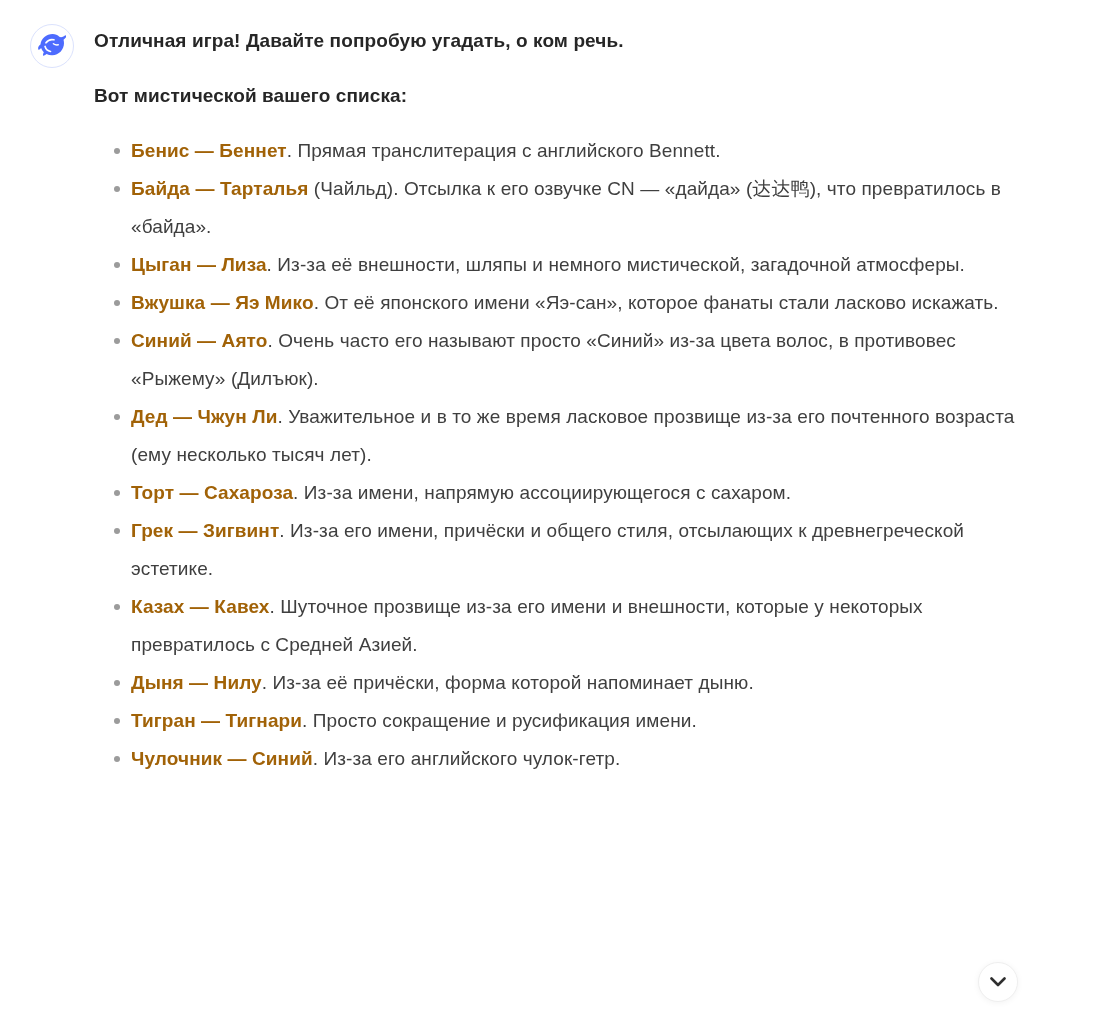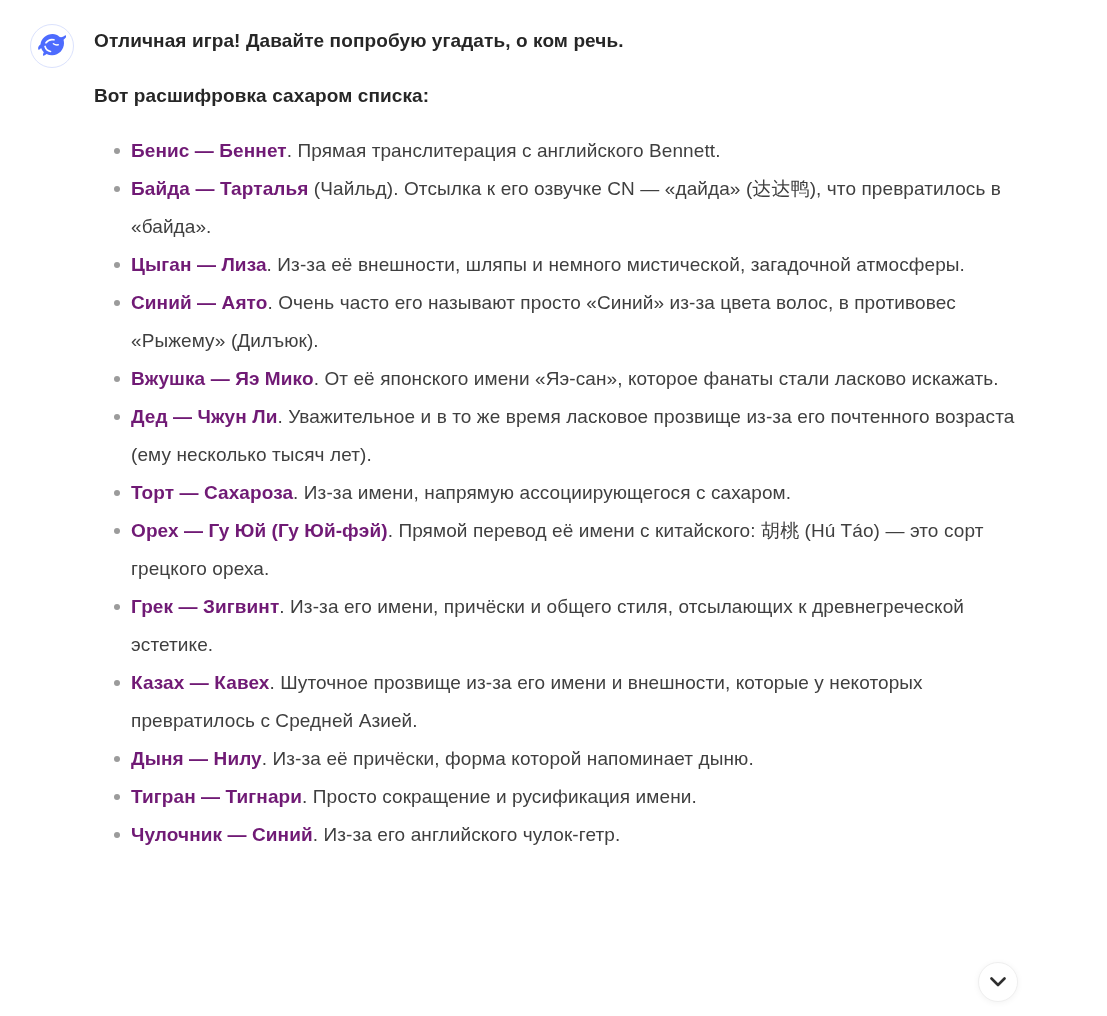--- a/index.html
+++ b/index.html
@@ -55,21 +55,21 @@
     position: absolute;
     left: 20px;
     top: 16px;
     width: 6px;
     height: 6px;
     border-radius: 50%;
     background: #9b9b9b;
   }
   ul.nick-list strong {
     font-weight: 700;
-    color: #701a75;
+    color: #a16207;
   }
   .scroll-btn {
     position: absolute;
     left: 978px;
     top: 962px;
     width: 40px;
     height: 40px;
     border-radius: 50%;
     background: #ffffff;
     border: 1px solid #efefef;
@@ -89,31 +89,30 @@
     <svg viewBox="0 0 30 26" width="28" height="24" aria-hidden="true">
       <path fill="#4d6bfe" d="M29.4 1.1c-1.2 1.5-2.8 2.3-4.7 2.3-.6 0-1.2-.1-1.8-.3C21.2 1.2 18.6.1 15.7.1 8.9.1 3.3 5 2.5 11.3c-1 .5-1.7 1.3-2.2 2.4-.4 1-.4 2-.1 3 .1.3.4.4.7.3.9-.4 1.7-.9 2.3-1.7.6 1.7 1.6 3.2 2.9 4.4-.6 1-.9 2.1-.9 3.3 0 .3.3.6.6.5 1.3-.3 2.4-.9 3.3-1.8 1.9 1 4 1.5 6.3 1.4 7-.4 12.6-6.2 12.6-13.2 0-1.2-.2-2.4-.5-3.6 1.5-1 2.7-2.4 3.4-4.1.1-.3-.1-.6-.4-.6-.3-.1-.6 0-.8.2z"></path>
       <path d="M8.5 9.5c2-2.8 5.3-4 8.6-3.2" stroke="#ffffff" stroke-width="1.8" fill="none" stroke-linecap="round"></path>
       <path d="M7.5 13.5c.8 2.8 3 4.8 5.9 5.4" stroke="#ffffff" stroke-width="1.8" fill="none" stroke-linecap="round"></path>
       <path d="M16.5 10.5c1.5 1.2 3.4 1.6 5.3 1.2" stroke="#ffffff" stroke-width="1.5" fill="none" stroke-linecap="round"></path>
     </svg>
   </div>
 
   <div class="message">
     <p class="intro">Отличная игра! Давайте попробую угадать, о ком речь.</p>
-    <p class="intro">Вот расшифровка сахаром списка:</p>
+    <p class="intro">Вот мистической вашего списка:</p>
 
     <ul class="nick-list">
       <li><strong>Бенис — Беннет</strong><span>. Прямая транслитерация с английского Bennett.</span></li>
       <li><strong>Байда — Тарталья</strong><span> (Чайльд). Отсылка к его озвучке CN — «дайда» (达达鸭), что превратилось в «байда».</span></li>
       <li><strong>Цыган — Лиза</strong><span>. Из-за её внешности, шляпы и немного мистической, загадочной атмосферы.</span></li>
+      <li><strong>Вжушка — Яэ Мико</strong><span>. От её японского имени «Яэ-сан», которое фанаты стали ласково искажать.</span></li>
       <li><strong>Синий — Аято</strong><span>. Очень часто его называют просто «Синий» из-за цвета волос, в противовес «Рыжему» (Дилъюк).</span></li>
-      <li><strong>Вжушка — Яэ Мико</strong><span>. От её японского имени «Яэ-сан», которое фанаты стали ласково искажать.</span></li>
       <li><strong>Дед — Чжун Ли</strong><span>. Уважительное и в то же время ласковое прозвище из-за его почтенного возраста (ему несколько тысяч лет).</span></li>
       <li><strong>Торт — Сахароза</strong><span>. Из-за имени, напрямую ассоциирующегося с сахаром.</span></li>
-      <li><strong>Орех — Гу Юй (Гу Юй-фэй)</strong><span>. Прямой перевод её имени с китайского: 胡桃 (Hú Táo) — это сорт грецкого ореха.</span></li>
       <li><strong>Грек — Зигвинт</strong><span>. Из-за его имени, причёски и общего стиля, отсылающих к древнегреческой эстетике.</span></li>
       <li><strong>Казах — Кавех</strong><span>. Шуточное прозвище из-за его имени и внешности, которые у некоторых превратилось с Средней Азией.</span></li>
       <li><strong>Дыня — Нилу</strong><span>. Из-за её причёски, форма которой напоминает дыню.</span></li>
       <li><strong>Тигран — Тигнари</strong><span>. Просто сокращение и русификация имени.</span></li>
       <li><strong>Чулочник — Синий</strong><span>. Из-за его английского чулок-гетр.</span></li>
     </ul>
   </div>
 
   <div class="scroll-btn">
     <svg width="16" height="10" viewBox="0 0 16 10" aria-hidden="true">

